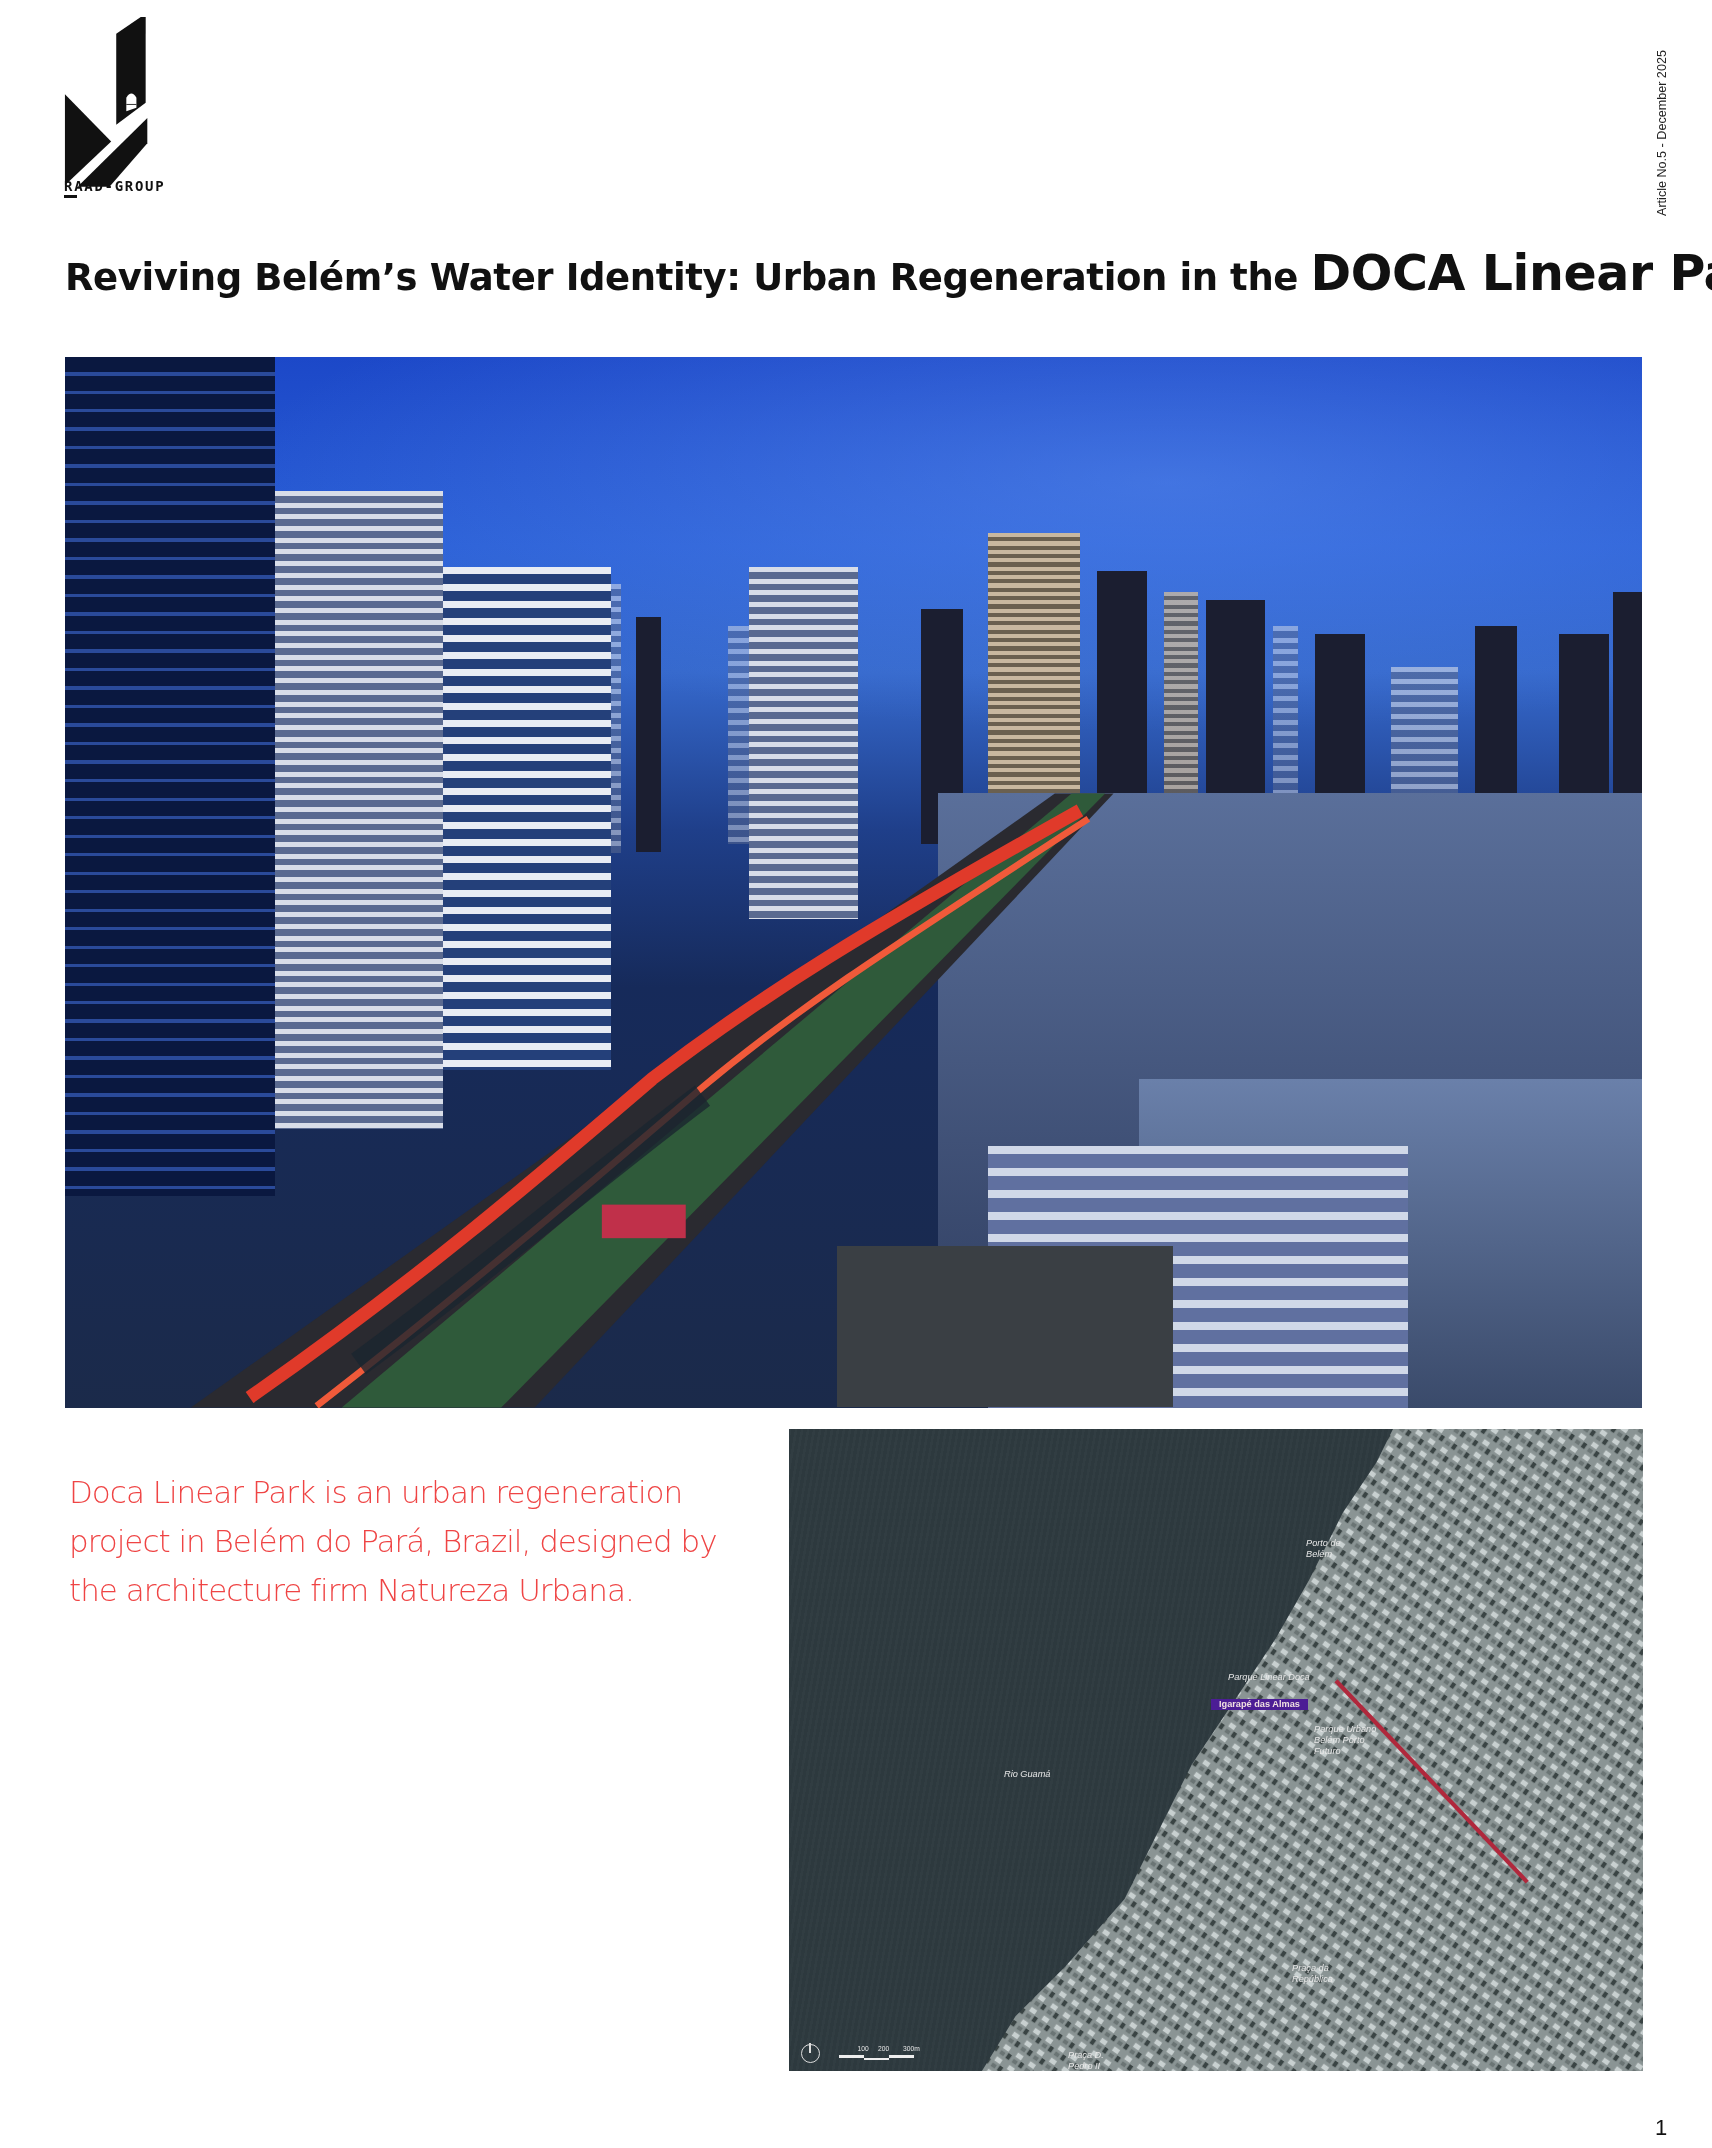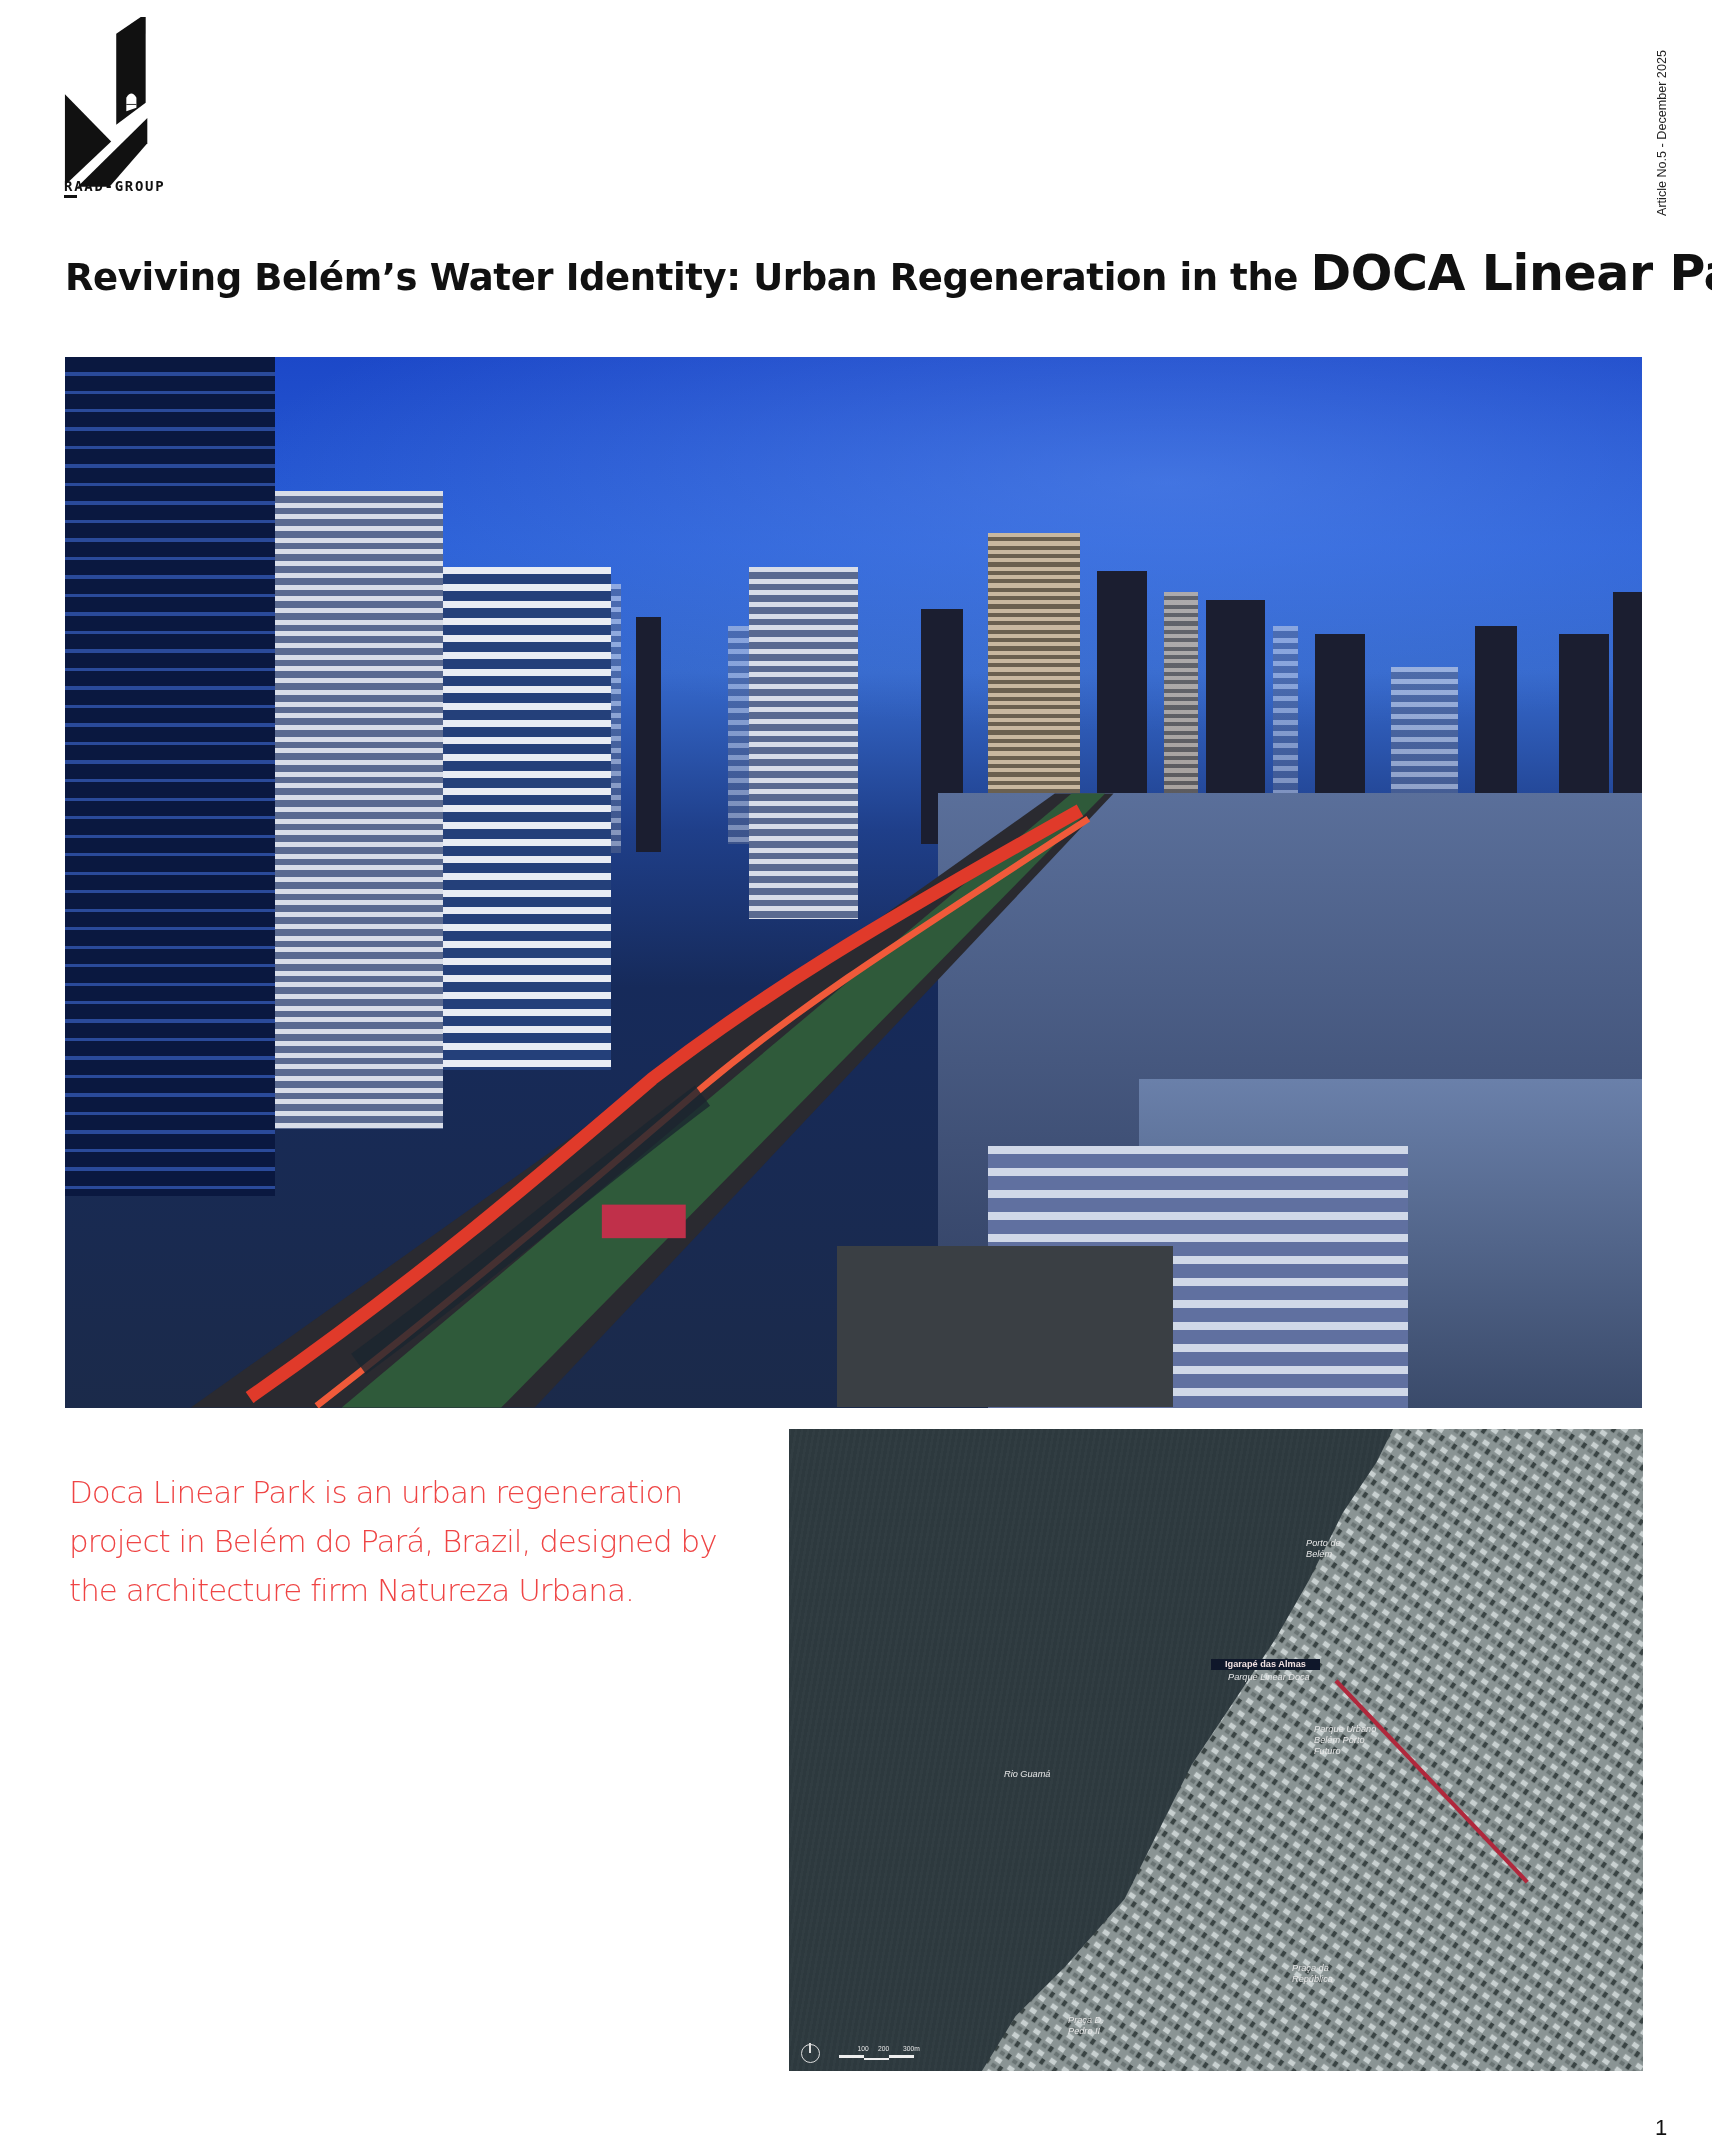--- a/index.html
+++ b/index.html
@@ -27,21 +27,21 @@
   .lowrise { position: absolute; background: linear-gradient(180deg, #5a6f9a, #2c3a5c); }
 
   .body-text { position: absolute; left: 69px; top: 1468px; width: 696px; font-family: "DejaVu Sans", sans-serif; font-size: 31px; line-height: 49px; color: #ef4444; letter-spacing: -1px; font-weight: 300; }
   .body-text p { margin: 0; }
 
   .map { position: absolute; left: 789px; top: 1429px; width: 854px; height: 642px; overflow: hidden; background: #2e3a3f; }
   .map .water-tex { position: absolute; inset: 0; background: repeating-linear-gradient(100deg, rgba(255,255,255,0.015) 0 2.5px, rgba(0,0,0,0.02) 2.5px 5.9px); }
   .map .city { position: absolute; inset: 0; }
   .inset { position: absolute; left: 21px; top: 25px; width: 210px; height: 210px; border-radius: 50%; border: 1.7px solid #9aa8a8; background: #2e3a3f; overflow: hidden; }
   .map-label { position: absolute; font-size: 9.2px; color: #e8e8e8; font-style: italic; white-space: nowrap; line-height: 11px; }
-  .map-label.strong { font-style: normal; font-weight: bold; background: #0f172a; padding: 0 14px; color: #f0e0e0; }
+  .map-label.strong { font-style: normal; font-weight: bold; background: #4c1d95; padding: 0 8px; color: #f0e0e0; margin-top: 40px; }
   .scalebar { position: absolute; left: 50px; top: 621px; }
   .north { position: absolute; left: 11.7px; top: 615px; width: 17px; height: 17px; border: 1.7px solid #ddd; border-radius: 50%; }
   .north::after { content: ""; position: absolute; left: 7.6px; top: -1.7px; width: 1.7px; height: 9.2px; background: #ddd; }
 
   .page-num { position: absolute; left: 1655px; top: 2115px; font-size: 22px; color: #111; }
 </style>
 </head>
 <body>
 
 <svg class="logo" viewBox="0 0 120 220">
@@ -119,21 +119,21 @@
     <line x1="652" y1="300" x2="880" y2="540" stroke="#b0283c" stroke-width="5"></line>
   </svg>
 
 
   <div class="map-label" style="left:517px; top:109px; width:50px; white-space:normal;">Porto de Belém</div>
   <div class="map-label strong" style="left:422px; top:230px;">Igarapé das Almas</div>
   <div class="map-label" style="left:425px; top:243px;margin-left:14px;">Parque Linear Doca</div>
   <div class="map-label" style="left:525px; top:295px; width:67px; white-space:normal;">Parque Urbano Belém Porto Futuro</div>
   <div class="map-label" style="left:215px; top:340px;">Rio Guamá</div>
   <div class="map-label" style="left:503px; top:534px; width:50px; white-space:normal;">Praça da República</div>
-  <div class="map-label" style="left:279px; top:586px; width:42px; white-space:normal;">Praça D. Pedro II</div>
+  <div class="map-label" style="left:279px; top:621px; width:42px; white-space:normal;">Praça D. Pedro II</div>
 
   <div class="north"></div>
   <div class="scalebar">
     <div style="position:absolute; left:0; top:5px; width:25px; height:2.5px; background:#eee;"></div>
     <div style="position:absolute; left:25px; top:7.6px; width:25px; height:2.5px; background:#eee;"></div>
     <div style="position:absolute; left:50px; top:5px; width:25px; height:2.5px; background:#eee;"></div>
     <span class="map-label" style="left:18.5px; top:-6.7px; font-size:6.7px; font-style:normal;">100</span>
     <span class="map-label" style="left:39px; top:-6.7px; font-size:6.7px; font-style:normal;">200</span>
     <span class="map-label" style="left:64px; top:-6.7px; font-size:6.7px; font-style:normal;">300m</span>
   </div>

